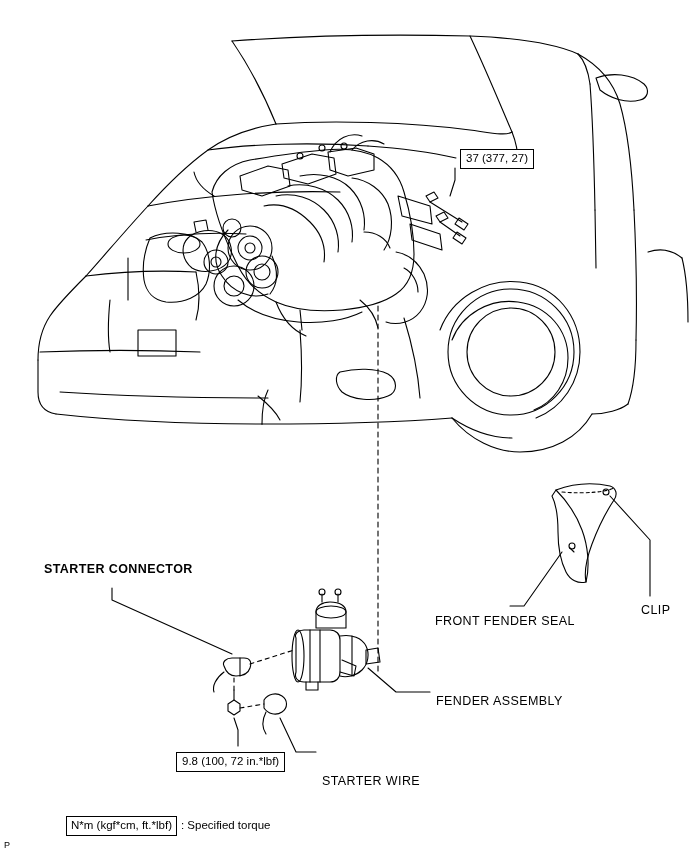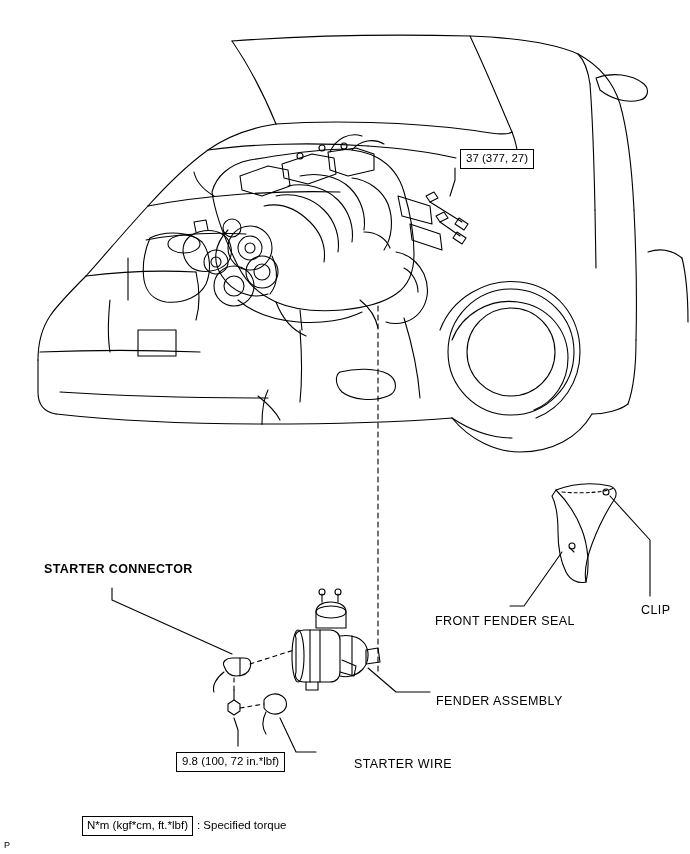--- a/index.html
+++ b/index.html
@@ -291,24 +291,24 @@
         <path d="M650 596 L650 540 L610 496"></path>
       </g>
 
     </g>
   </svg>
 
   <div class="lbl" style="left:44px; top:563px;font-weight:bold;">STARTER CONNECTOR</div>
   <div class="lbl" style="left:435px; top:615px;">FRONT FENDER SEAL</div>
   <div class="lbl" style="left:641px; top:604px;">CLIP</div>
   <div class="lbl" style="left:436px; top:695px;">FENDER ASSEMBLY</div>
-  <div class="lbl" style="left:322px; top:758px;margin-left:32px;">STARTER WIRE</div>
+  <div class="lbl" style="left:322px; top:775px;">STARTER WIRE</div>
 
   <div class="torque-box" style="left:427px; top:149px;margin-left:33px;">37 (377, 27)</div>
   <div class="torque-box" style="left:176px; top:752px;">9.8 (100, 72 in.*lbf)</div>
 
-  <div class="legend" style="left:34px; top:816px;padding-left:48px;">
+  <div class="legend" style="left:18px; top:816px;padding-left:48px;">
     <span class="box">N*m (kgf*cm, ft.*lbf)</span><span>: Specified torque</span>
   </div>
 
   <div class="pagemark" style="left:4px; top:840px;">P</div>
 
 </div>
 
 </body></html>

